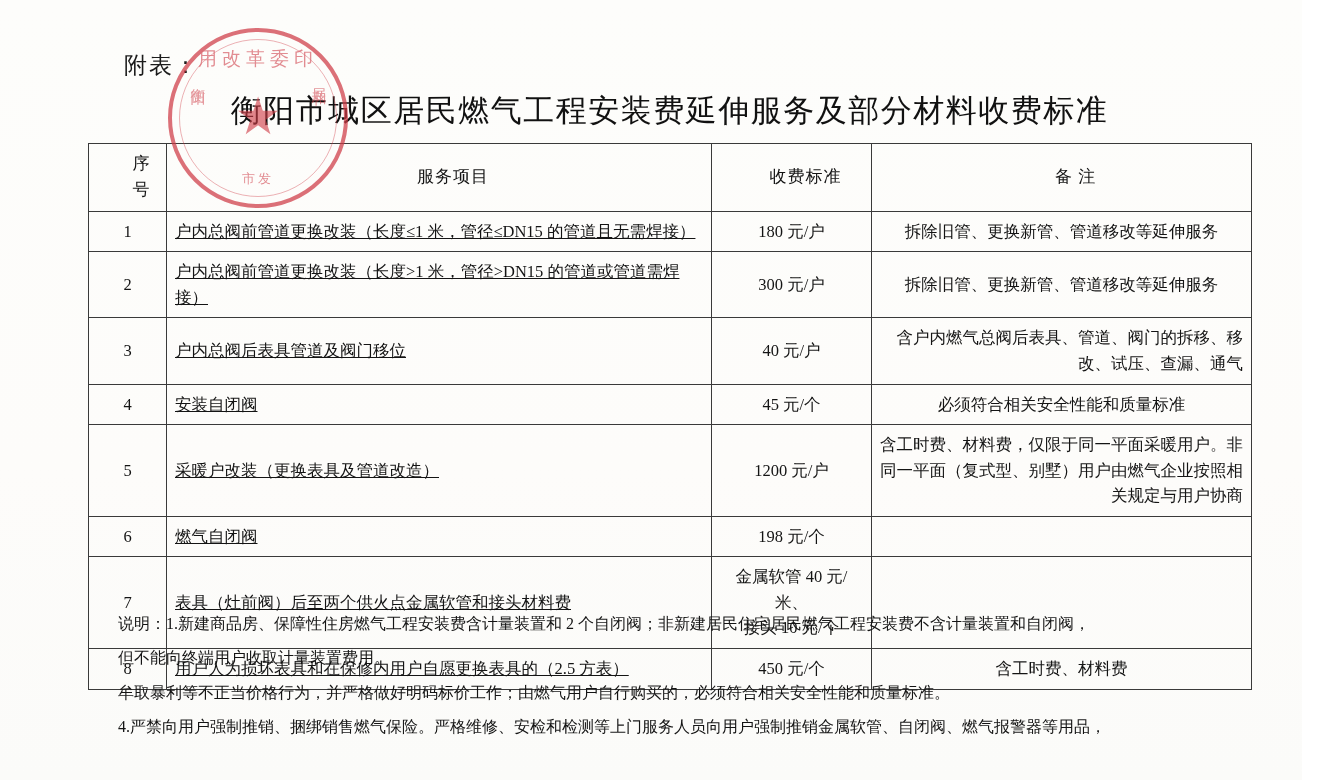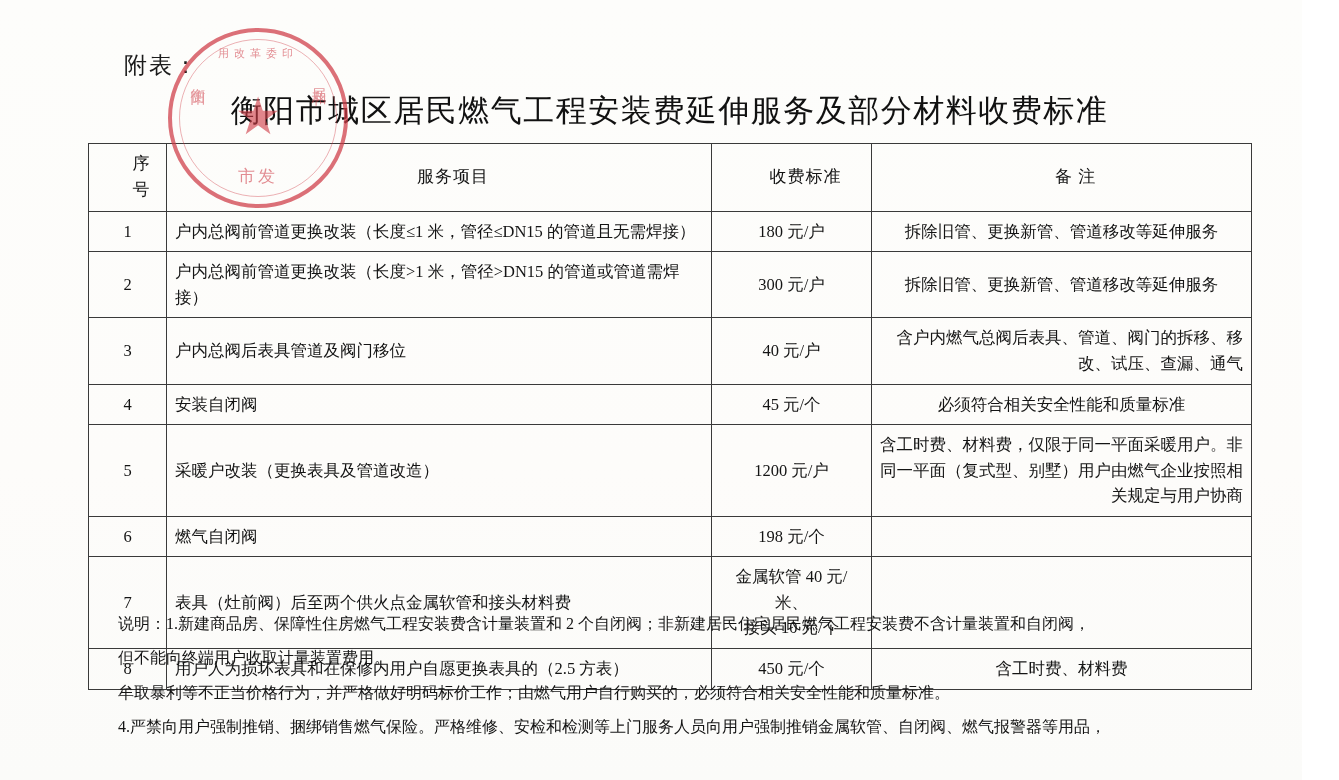--- a/index.html
+++ b/index.html
@@ -84,33 +84,33 @@
     line-height: 1;
     opacity: 0.85;
   }
   .seal-top-text {
     position: absolute;
     left: 0;
     top: 14px;
     width: 100%;
     text-align: center;
     color: #cf3b46;
-    font-size: 11px;
+    font-size: 19px;
     letter-spacing: 5px;
     opacity: 0.8;
     font-family: "Liberation Serif", "DejaVu Serif", serif;
   }
   .seal-bottom-text {
     position: absolute;
     left: 0;
     bottom: 16px;
     width: 100%;
     text-align: center;
     color: #cf3b46;
-    font-size: 17px;
+    font-size: 13px;
     letter-spacing: 3px;
     opacity: 0.8;
     font-family: "Liberation Serif", "DejaVu Serif", serif;
   }
   .seal-left-text, .seal-right-text {
     position: absolute;
     top: 44px;
     color: #cf3b46;
     font-size: 15px;
     opacity: 0.75;
@@ -145,21 +145,21 @@
     font-size: 17px;
     letter-spacing: 1px;
     padding-left: 36px;
   }
   col.c-no    { width: 78px; }
   col.c-item  { width: 545px; }
   col.c-price { width: 160px; }
   col.c-note  { width: 380px; }
 
   td.no-cell { text-align: center; }
-  td.item-cell { text-align: left; padding-left: 14px; }
+  td.item-cell { text-align: left; padding-left: 14px; text-decoration: underline; }
   td.price-cell { text-align: center; }
   td.note-cell { text-align: right; padding-left: 12px; }
   td.note-cell.center { text-align: center; }
   .price-multi span { display: block; }
 
   .notes {
     position: absolute;
     left: 118px;
     top: 612px;
     width: 1148px;

